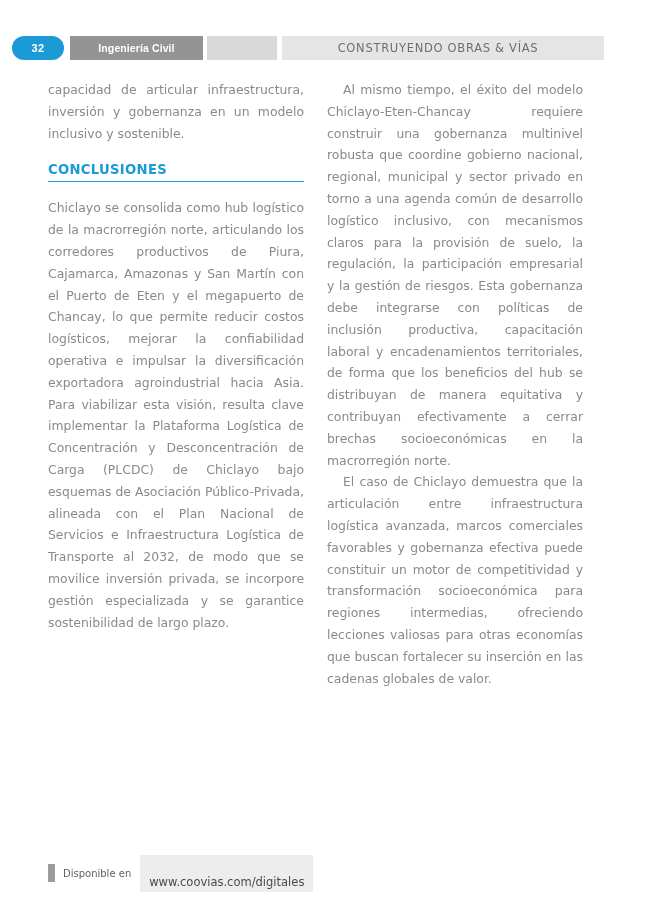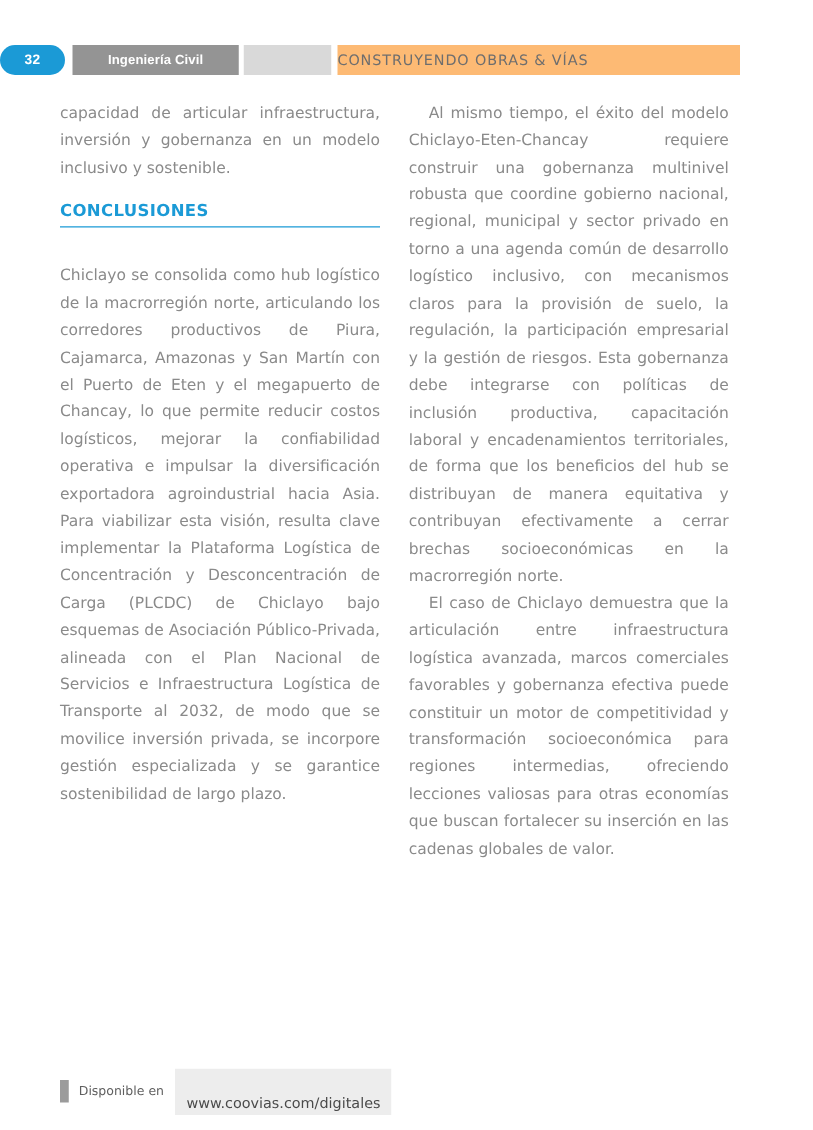--- a/index.html
+++ b/index.html
@@ -20,20 +20,21 @@
     position: absolute;
     left: 0;
     top: 36px;
     width: 650px;
     height: 24px;
     display: flex;
     align-items: stretch;
   }
   .hdr-pagenum {
     width: 52px;
+    margin-left: 12px;
     background: #1b9ad6;
     color: #ffffff;
     font-size: 11px;
     font-weight: bold;
     letter-spacing: 0.3px;
     display: flex;
     align-items: center;
     justify-content: center;
     font-family: "Liberation Sans", sans-serif;
     border-radius: 12px;
@@ -52,24 +53,24 @@
     letter-spacing: 0.1px;
   }
   .hdr-gap-b { width: 4px; }
   .hdr-block-mid {
     width: 70px;
     background: #d9d9d9;
   }
   .hdr-gap-c { width: 5px; }
   .hdr-title-band {
     width: 322px;
-    background: #fdba74;
+    background: #e5e5e5;
     display: flex;
     align-items: center;
-    justify-content: flex-start;
+    justify-content: center;
     padding-right: 10px;
     box-sizing: border-box;
   }
   .hdr-title-band span {
     font-size: 11.5px;
     color: #6e6e6e;
     letter-spacing: 0.7px;
     font-family: "DejaVu Sans", sans-serif;
   }
 
@@ -95,21 +96,21 @@
   }
   .body-text + .body-text {
     margin-top: 0;
   }
   .indent {
     text-indent: 16px;
   }
 
   
   .section-heading {
-    margin: 18px 0 14px 0;
+    margin: 18px 0 2px 0;
     padding-bottom: 4px;
     border-bottom: 1.6px solid #1b9ad6;
     color: #1b9ad6;
     font-size: 13.2px;
     font-weight: bold;
     letter-spacing: 0.3px;
     font-family: "DejaVu Sans", sans-serif;
   }
   .heading-spacer { height: 13px; }
 

